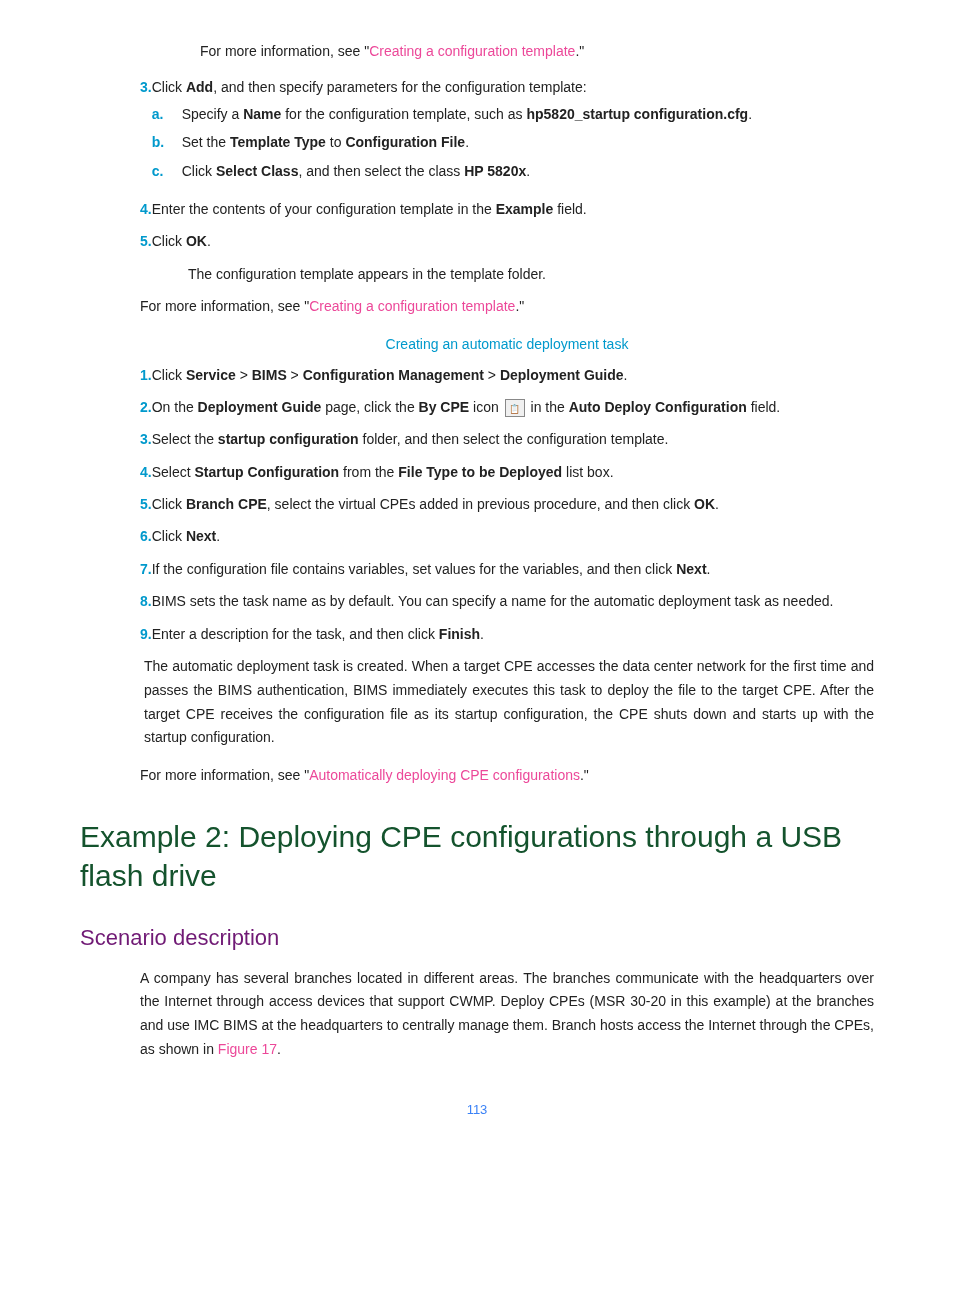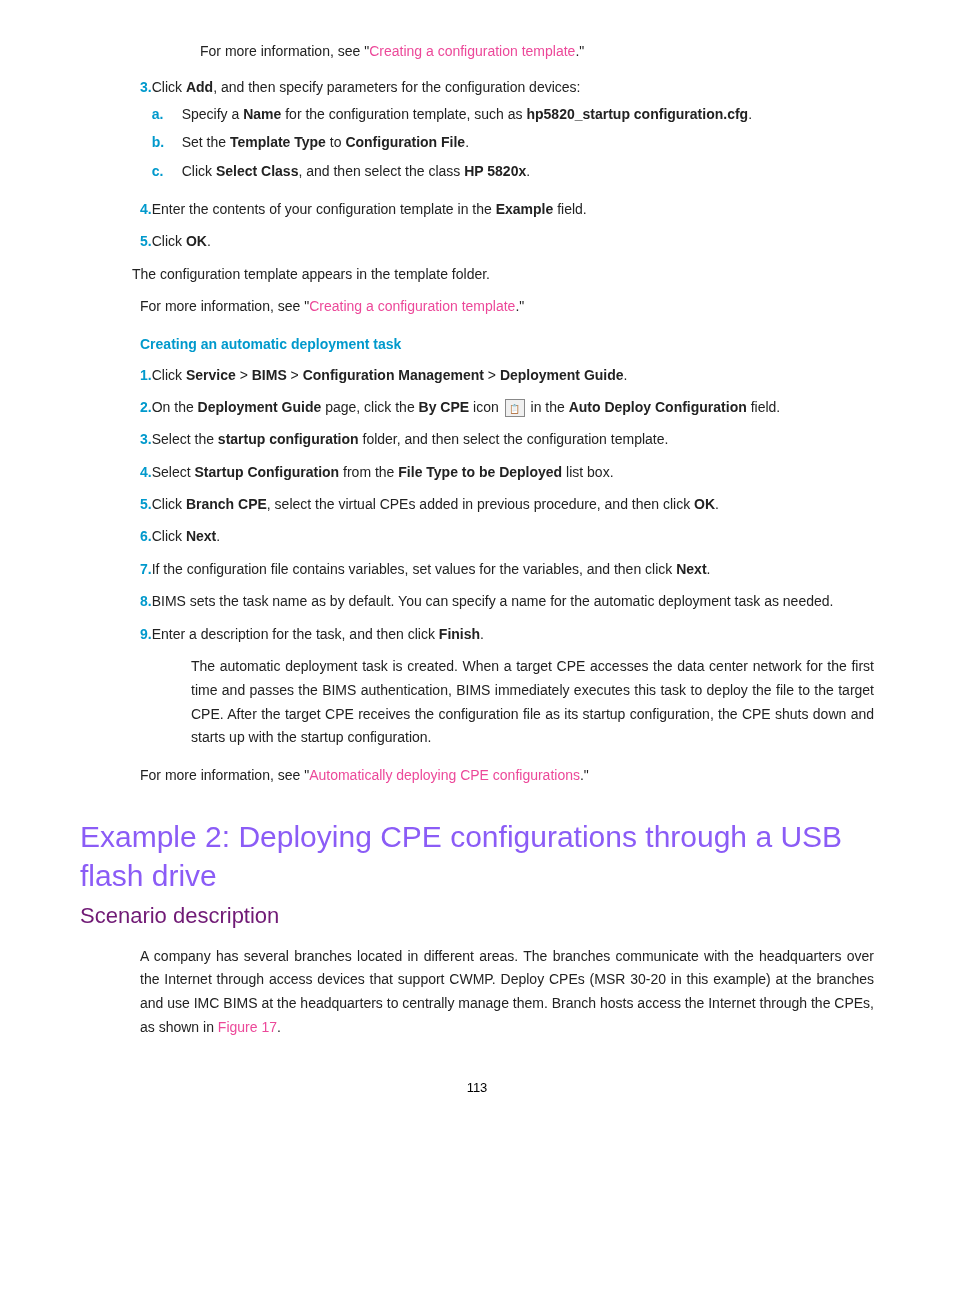--- a/index.html
+++ b/index.html
@@ -80,106 +80,107 @@
     .sub-content {
       flex: 1;
     }
 
     b, strong {
       font-weight: bold;
       margin-top: 40px;
     }
 
     .indented-note {
-      margin-left: 52px;
+      margin-left: 108px;
       margin-bottom: 10px;
       line-height: 1.6;
       color: #222;
     }
 
     .section-link-line {
       margin-left: 60px;
       margin-bottom: 18px;
       line-height: 1.6;
     }
 
     .section-heading {
       color: #0099cc;
       font-size: 14px;
-      font-weight: bold;
+      font-weight: normal;
       margin-bottom: 12px;
       margin-left: 60px;
+      text-align: center;
     }
 
     .example-heading {
-      color: #8b5cf6;
+      color: #14532d;
       font-size: 30px;
       font-weight: normal;
       margin-top: 30px;
-      margin-bottom: 8px;
+      margin-bottom: 30px;
       line-height: 1.3;
     }
 
     .scenario-heading {
       color: #701a75;
       font-size: 22px;
       font-weight: normal;
       margin-bottom: 16px;
     }
 
     .scenario-text {
       margin-left: 60px;
       line-height: 1.7;
       text-align: justify;
       margin-bottom: 20px;
     }
 
     .page-number {
       text-align: center;
       margin-top: 40px;
-      color: #000000;
+      color: #3b82f6;
       font-size: 13px;
     }
 
     .icon-inline {
       display: inline-block;
       width: 20px;
       height: 18px;
       border: 1px solid #888;
       background: #f0f0f0;
       vertical-align: middle;
       margin: 0 2px;
       position: relative;
       font-size: 9px;
       text-align: center;
       line-height: 18px;
     }
 
     .paragraph-block {
-      margin-left: 111px;
+      margin-left: 64px;
       margin-bottom: 14px;
       line-height: 1.7;
       text-align: justify;
     }
   </style>
 </head>
 <body>
 
 <div class="page-container">
 
   <div class="intro-text">
     <span>For more information, see "</span><a class="intro-link">Creating a configuration template</a><span>."</span>
   </div>
 
   <ul class="numbered-list">
 
     <li>
       <span class="list-number">3.</span>
       <div class="list-content">
-        <span>Click </span><strong>Add</strong><span>, and then specify parameters for the configuration devices:</span>
+        <span>Click </span><strong>Add</strong><span>, and then specify parameters for the configuration template:</span>
         <ul class="sub-list">
           <li>
             <span class="sub-letter">a.</span>
             <div class="sub-content">
               Specify a <strong>Name</strong> for the configuration template, such as <strong>hp5820_startup configuration.cfg</strong>.
             </div>
           </li>
           <li>
             <span class="sub-letter">b.</span>
             <div class="sub-content">

